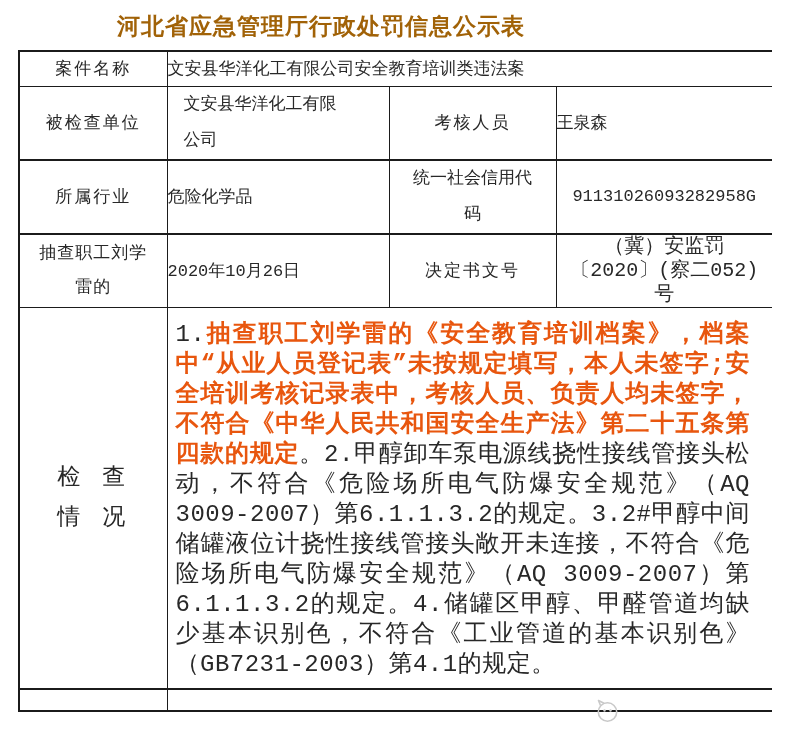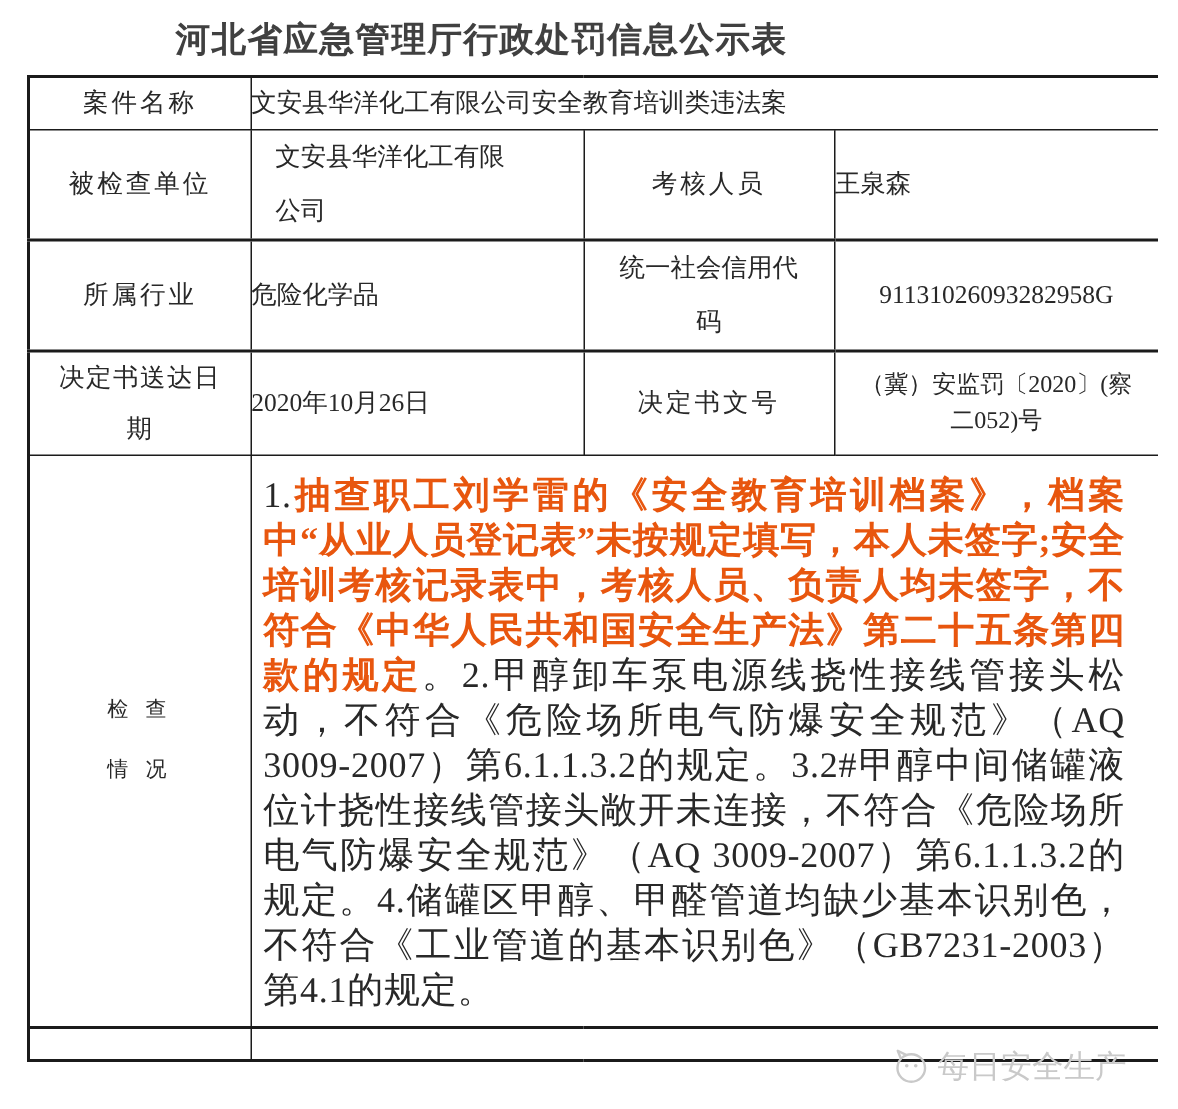--- a/index.html
+++ b/index.html
@@ -3,40 +3,40 @@
 <meta charset="utf-8">
 <style>
   html,body{margin:0;padding:0;}
   body{
     width:785px;height:739px;background:#ffffff;position:relative;overflow:hidden;
     font-family:"Liberation Serif","DejaVu Serif",serif;color:#282828;
   }
   .page-title{
     position:absolute;top:11px;left:0;width:642px;text-align:center;
     font-family:"Liberation Sans","DejaVu Sans",sans-serif;
-    font-weight:bold;font-size:23px;color:#404040;letter-spacing:1px;
+    font-weight:bold;font-size:23px;color:#a16207;letter-spacing:1px;
   }
-  .table-wrap{position:absolute;left:18px;top:50px;width:754px;height:689px;overflow:hidden;}
+  .table-wrap{position:absolute;left:18px;top:50px;width:754px;height:689px;overflow:hidden;font-family:Liberation Mono, monospace;}
   table.penalty{border-collapse:collapse;table-layout:fixed;width:754px;border:2px solid #1b1b1b;}
   table.penalty td{
     border:1px solid #1b1b1b;vertical-align:middle;font-size:17px;padding:0;color:#282828;
   }
   tr.thick td{border-bottom-width:2px;}
   .lbl{text-align:center;letter-spacing:2px;}
   .lbl-inner{margin:0 auto;}
   .wrap112{max-width:112px;line-height:34px;letter-spacing:1px;}
   .wrap132{max-width:132px;line-height:36px;letter-spacing:0;text-align:center;}
   .val-indent{padding-left:56px;}
   .val-left{padding-left:30px;}
   .val-left38{padding-left:38px;}
   .val-center{text-align:center;}
   .two-line{max-width:160px;line-height:36px;margin-left:16px;}
-  .doc-no{line-height:24px;font-size:16px;}
+  .doc-no{line-height:24px;font-size:20px;}
   .findings-label-cell{text-align:center;}
-  .findings-label-cell div{line-height:40px;letter-spacing:4px;font-size:14px;}
+  .findings-label-cell div{line-height:40px;letter-spacing:4px;font-size:23px;}
   .findings-cell{vertical-align:top !important;}
   .findings-body{
     padding:12px 22px 8px 8px;font-size:24px;line-height:30px;
     text-align:justify;letter-spacing:0.5px;
   }
   .seg-normal{color:#282828;}
   .seg-highlight{color:#e8560e;font-weight:bold;}
   .watermark{
     position:absolute;left:594px;top:697px;height:28px;display:flex;align-items:center;gap:5px;
     color:#c9c9c9;font-size:21px;font-family:"Liberation Sans","DejaVu Sans",sans-serif;
@@ -80,21 +80,21 @@
     <td class="lbl">
       <div class="lbl-inner wrap132">统一社会信用代码</div>
     </td>
     <td class="val-center">91131026093282958G</td>
   </tr>
 
 
 
   <tr style="height:69px">
     <td class="lbl">
-      <div class="lbl-inner wrap112">决定书送达日期</div>
+      <div class="lbl-inner wrap112">抽查职工刘学雷的</div>
     </td>
     <td class="val-left">2020年10月26日</td>
     <td class="lbl">决定书文号</td>
     <td class="val-center">
       <div class="doc-no" style="max-width:195px;margin:0 auto;">（冀）安监罚〔2020〕(察二052)号</div>
     </td>
   </tr>
 
   <tr style="height:327px" class="thick">
     <td class="findings-label-cell">
@@ -114,14 +114,13 @@
     </table>
 </div>
 
 <div class="watermark">
   <svg class="wm-icon" viewBox="0 0 26 24">
     <circle cx="13.5" cy="13" r="9.2" fill="none" stroke="#c9c9c9" stroke-width="1.6"></circle>
     <path d="M6.5 6.5 L4.5 1.5 L10 4.2" fill="none" stroke="#c9c9c9" stroke-width="1.6" stroke-linejoin="round"></path>
     <circle cx="10.5" cy="11.5" r="1.2" fill="#c9c9c9"></circle>
     <circle cx="16.5" cy="11.5" r="1.2" fill="#c9c9c9"></circle>
   </svg>
-  <span>每日安全生产</span>
 </div>
 
 </body></html>

